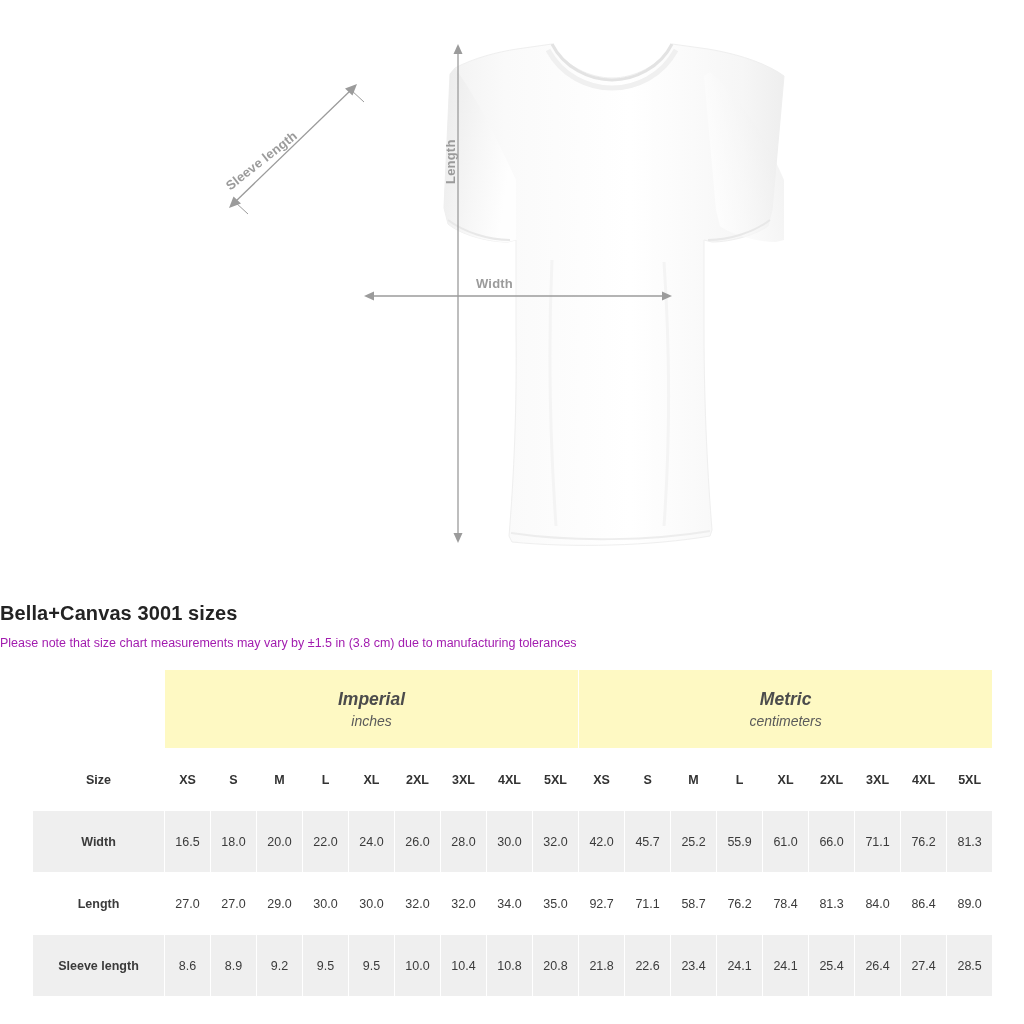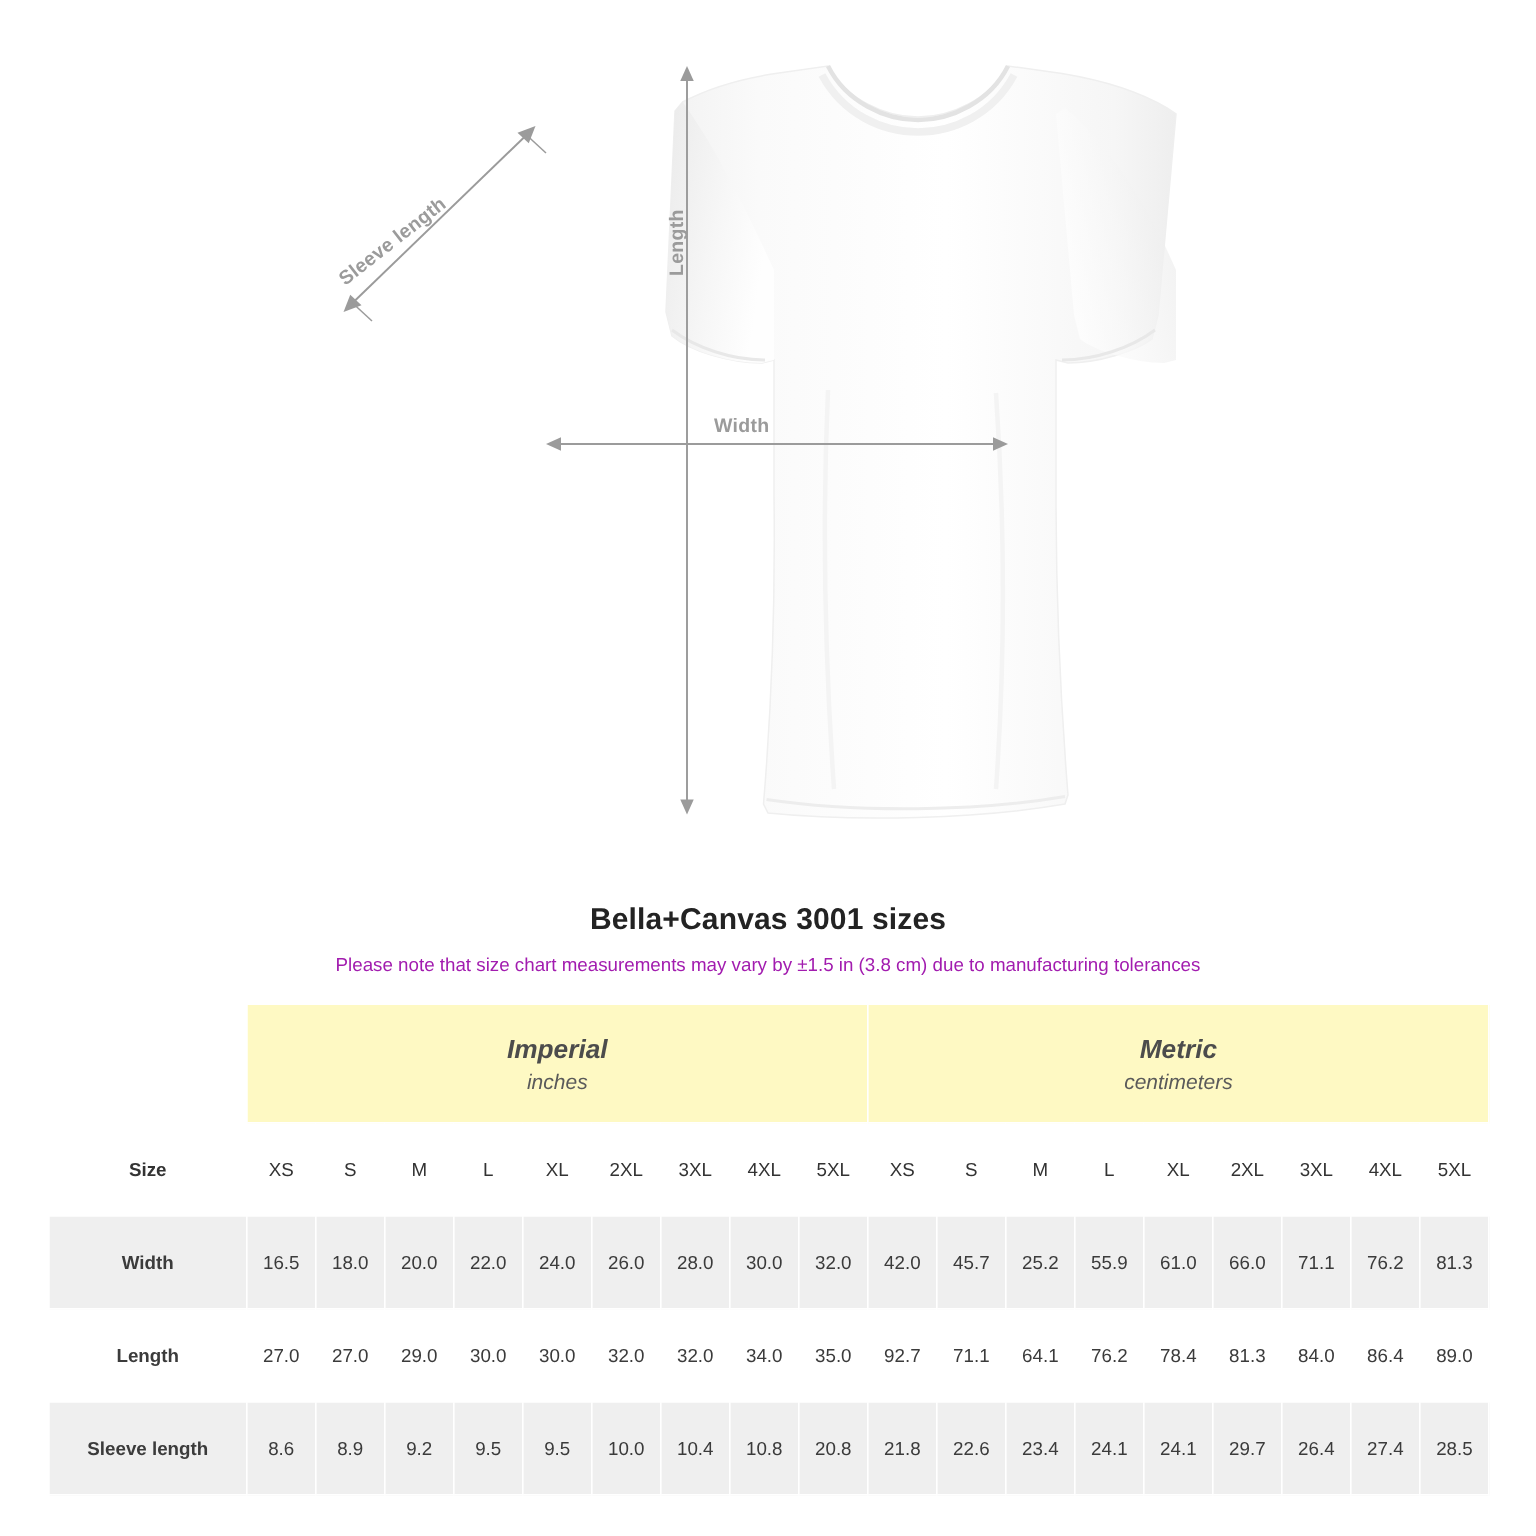--- a/index.html
+++ b/index.html
@@ -64,21 +64,21 @@
   }
   .anno-sleeve {
     left: 232px;
     top: 178px;
     transform: rotate(-38deg);
     transform-origin: left bottom;
   }
 
   
   .title-block {
-    text-align: center;
+    text-align: left;
     margin-top: 22px;
   }
   .chart-title {
     font-size: 20px;
     font-weight: bold;
     color: #232323;
     margin: 0;
     letter-spacing: 0.1px;
   }
   .chart-note {
@@ -126,21 +126,21 @@
   }
   .corner-cell {
     background: #ffffff;
     border: 1px solid #ffffff;
   }
 
   
   tr.head-row td {
     background: #ffffff;
     height: 59px;
-    font-weight: normal;
+    font-weight: bold;
     font-size: 12.5px;
     color: #333333;
   }
   tr.head-row td.label-col {
     font-weight: bold;
   }
 
   
   tr.data-row td {
     height: 59px;
@@ -335,21 +335,21 @@
             <td>27.0</td>
             <td>29.0</td>
             <td>30.0</td>
             <td>30.0</td>
             <td>32.0</td>
             <td>32.0</td>
             <td>34.0</td>
             <td>35.0</td>
             <td>92.7</td>
             <td>71.1</td>
-            <td>64.1</td>
+            <td>58.7</td>
             <td>76.2</td>
             <td>78.4</td>
             <td>81.3</td>
             <td>84.0</td>
             <td>86.4</td>
             <td>89.0</td>
           </tr>
           <tr class="data-row row-shade">
             <td class="label-col">Sleeve length</td>
             <td>8.6</td>
@@ -359,21 +359,21 @@
             <td>9.5</td>
             <td>10.0</td>
             <td>10.4</td>
             <td>10.8</td>
             <td>20.8</td>
             <td>21.8</td>
             <td>22.6</td>
             <td>23.4</td>
             <td>24.1</td>
             <td>24.1</td>
-            <td>29.7</td>
+            <td>25.4</td>
             <td>26.4</td>
             <td>27.4</td>
             <td>28.5</td>
           </tr>
         </tbody>
     </table>
   </div>
 
 </div>
 

